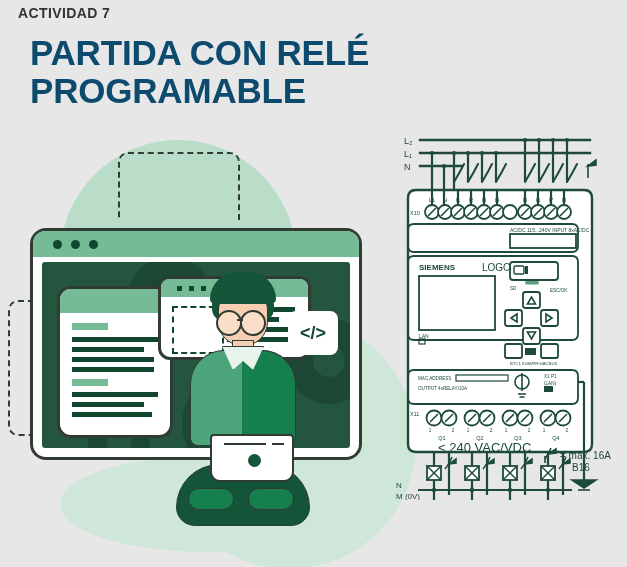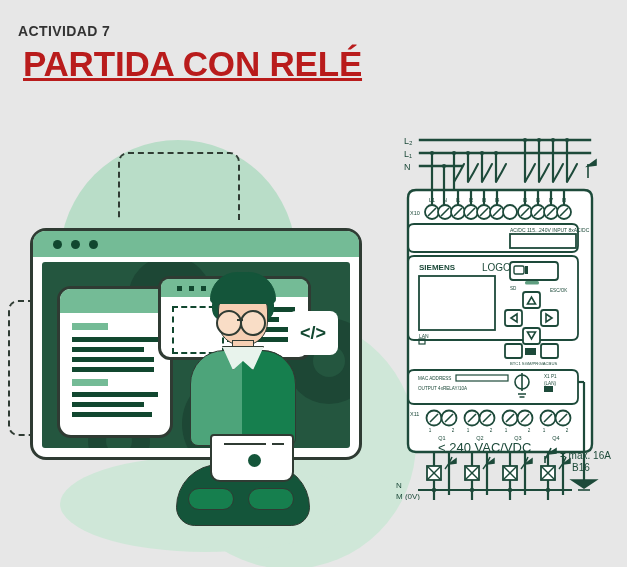--- a/index.html
+++ b/index.html
@@ -5,30 +5,29 @@
   html,body{margin:0;padding:0;}
   body{
     width:627px;height:567px;
     background:#e7e7e7;
     font-family:"Liberation Sans", sans-serif;
     overflow:hidden;position:relative;
   }
   .page{position:relative;width:627px;height:567px;}
 
   
-  .hdr{position:absolute;left:18px;top:22px;width:420px;}
+  .hdr{position:absolute;left:18px;top:4px;width:420px;}
   .kicker{
     font-size:14px;font-weight:bold;letter-spacing:.4px;
     color:#333333;line-height:18px;margin:0 0 3px 0;
   }
   .title{
     font-size:35px;font-weight:bold;letter-spacing:-.2px;
-    color:#b91c1c;line-height:38px;margin:5px;
+    color:#0c4a6e;line-height:38px;margin:12px;
     text-transform:uppercase;
-    text-decoration:underline;
   }
   .title span{display:block;}
 
   
   .illus{position:absolute;left:0;top:126px;width:392px;height:441px;}
   .blob-a{position:absolute;left:60px;top:14px;width:236px;height:236px;border-radius:50%;
           background:#b9ddc8;}
   .blob-b{position:absolute;left:163px;top:190px;width:253px;height:253px;border-radius:50%;
           background:#cfe7d8;}
   .blob-c{position:absolute;left:60px;top:330px;width:290px;height:96px;border-radius:50%;
@@ -121,20 +120,21 @@
 </style>
 </head>
 <body>
 
 <div class="page">
 
   <div class="hdr">
     <p class="kicker">ACTIVIDAD 7</p>
     <h1 class="title">
       <span>PARTIDA CON RELÉ</span>
+      <span>PROGRAMABLE</span>
     </h1>
   </div>
 
   <div class="illus">
     <div class="blob-a"></div>
     <div class="blob-b"></div>
     <div class="blob-c"></div>
 
     <div class="dash-top"></div>
     <div class="dash-left"></div>

